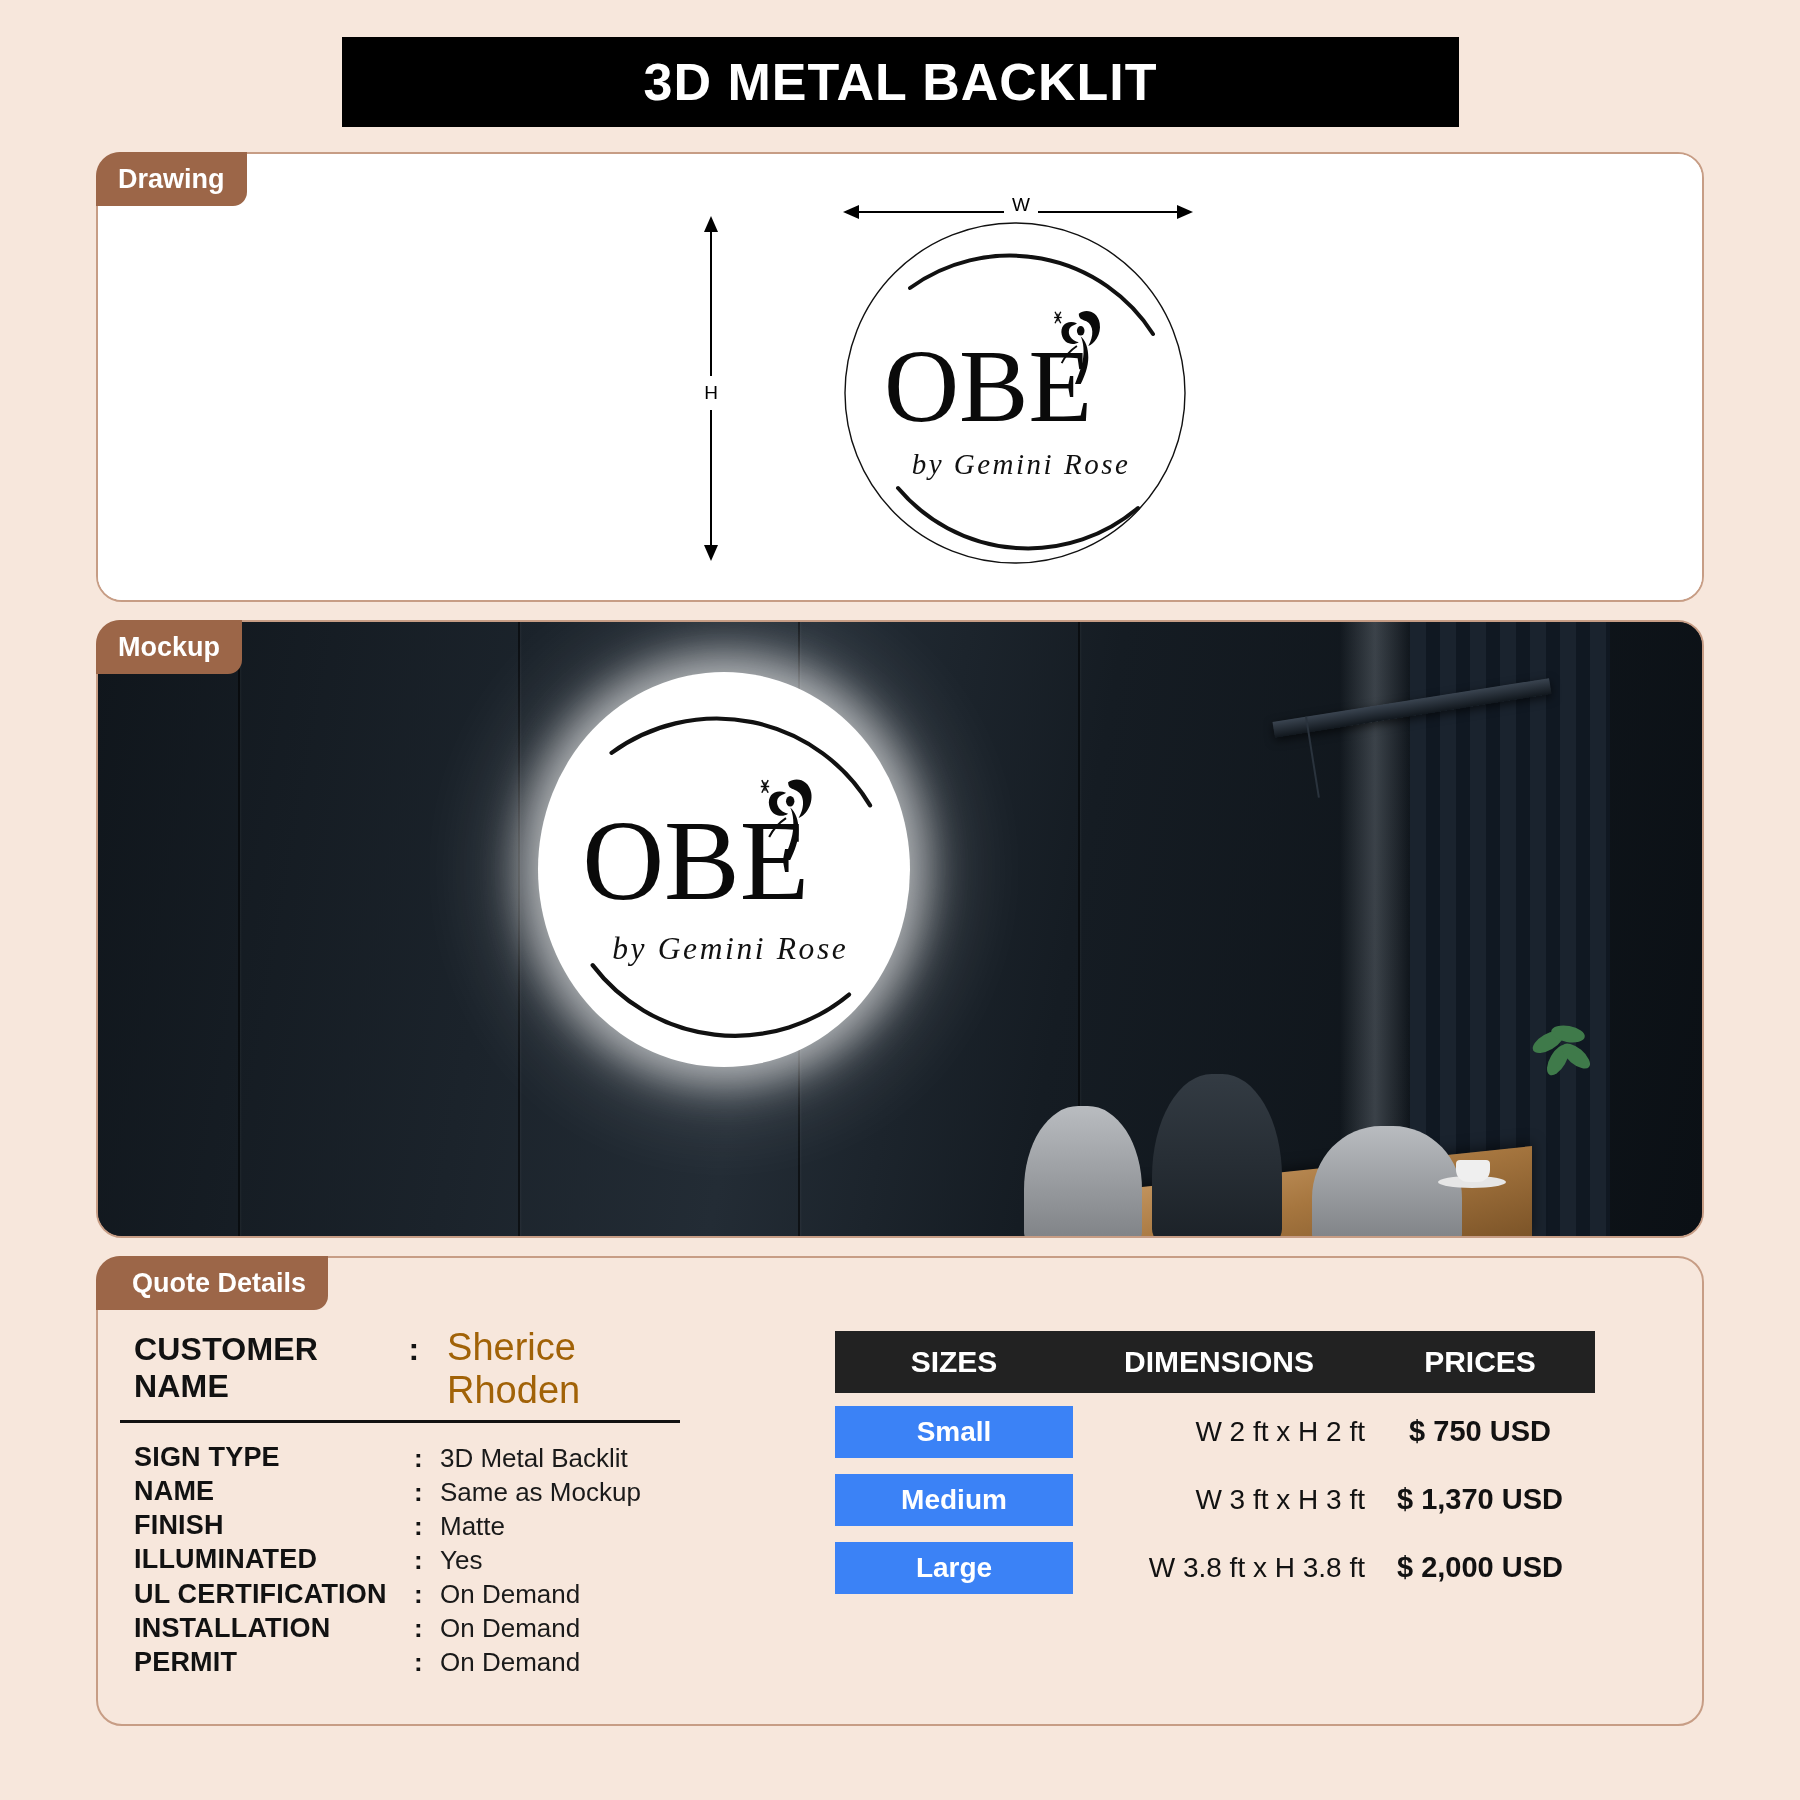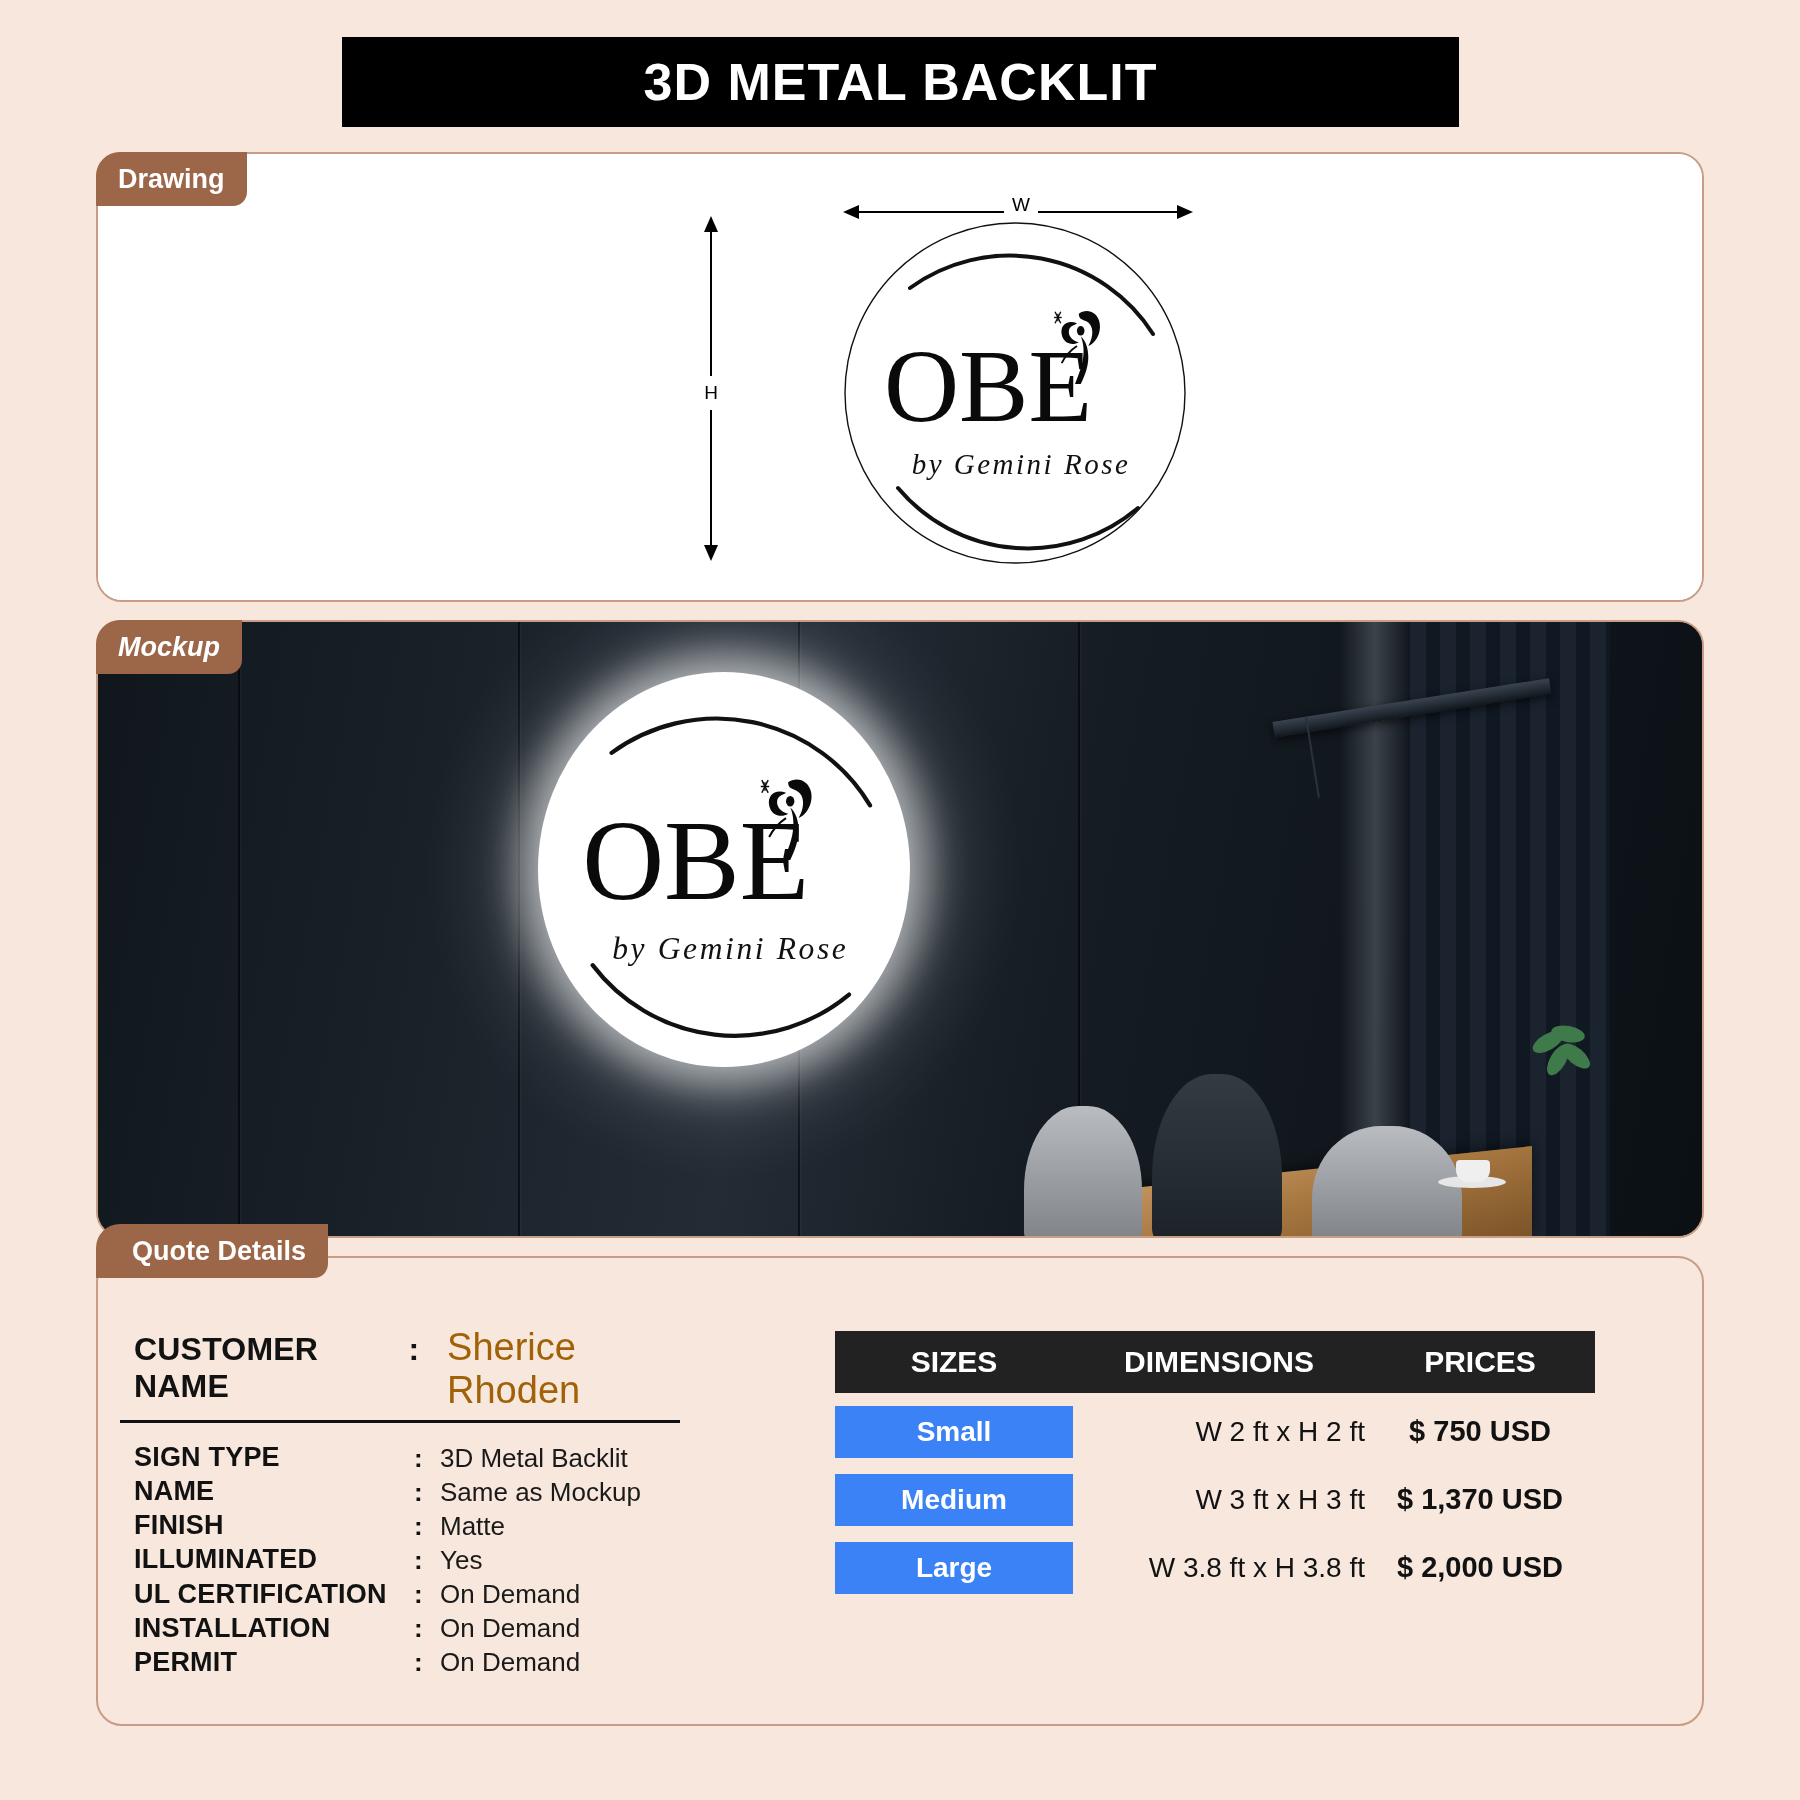--- a/index.html
+++ b/index.html
@@ -58,21 +58,21 @@
   }
   #w-label { left: 906px; top: 40px; background: #fff; padding: 0 8px; }
   #h-label { left: 600px; top: 222px; background: #fff; padding: 6px 0; width: 26px; text-align:center; }
 
   
   .logo-wrap { position: absolute; }
   #drawing-logo { left: 740px; top: 62px; width: 354px; height: 354px; }
 
   
   #mockup-panel { left: 96px; top: 620px; width: 1608px; height: 618px; background: #131A21; }
-  #mockup-tab { left: 96px; top: 620px; font-style: italic; }
+  #mockup-tab { left: 96px; top: 620px; }
   .mockup-scene { position: absolute; inset: 0; overflow: hidden; }
   .wall {
     position: absolute; inset: 0;
     background: linear-gradient(100deg, #10161c 0%, #1b232b 26%, #232c35 42%, #151c23 60%, #0b1015 100%);
   }
   .panel-seam {
     position: absolute; top: 0; bottom: 0; width: 2px;
     background: rgba(0,0,0,.55);
     box-shadow: 1px 0 2px rgba(255,255,255,.05);
   }
@@ -133,21 +133,21 @@
   }
   .leaf {
     position: absolute; width: 34px; height: 16px; background: #3f7a4a; border-radius: 50%;
   }
 
   
   #quote-panel {
     left: 96px; top: 1256px; width: 1608px; height: 470px;
     background: #F7E7DC; border: 2px solid #C79D85;
   }
-  #quote-tab { left: 96px; top: 1224px; padding-left: 36px; }
+  #quote-tab { left: 96px; top: 1256px; padding-left: 36px; }
 
   .quote-inner { position: absolute; inset: 0; }
 
   
   .specs { position: absolute; left: 22px; top: 68px; width: 680px; }
   .cust-row {
     display: flex; align-items: baseline; gap: 28px;
     padding-left: 14px;
     border-bottom: 3px solid #121212;
     padding-bottom: 8px;

